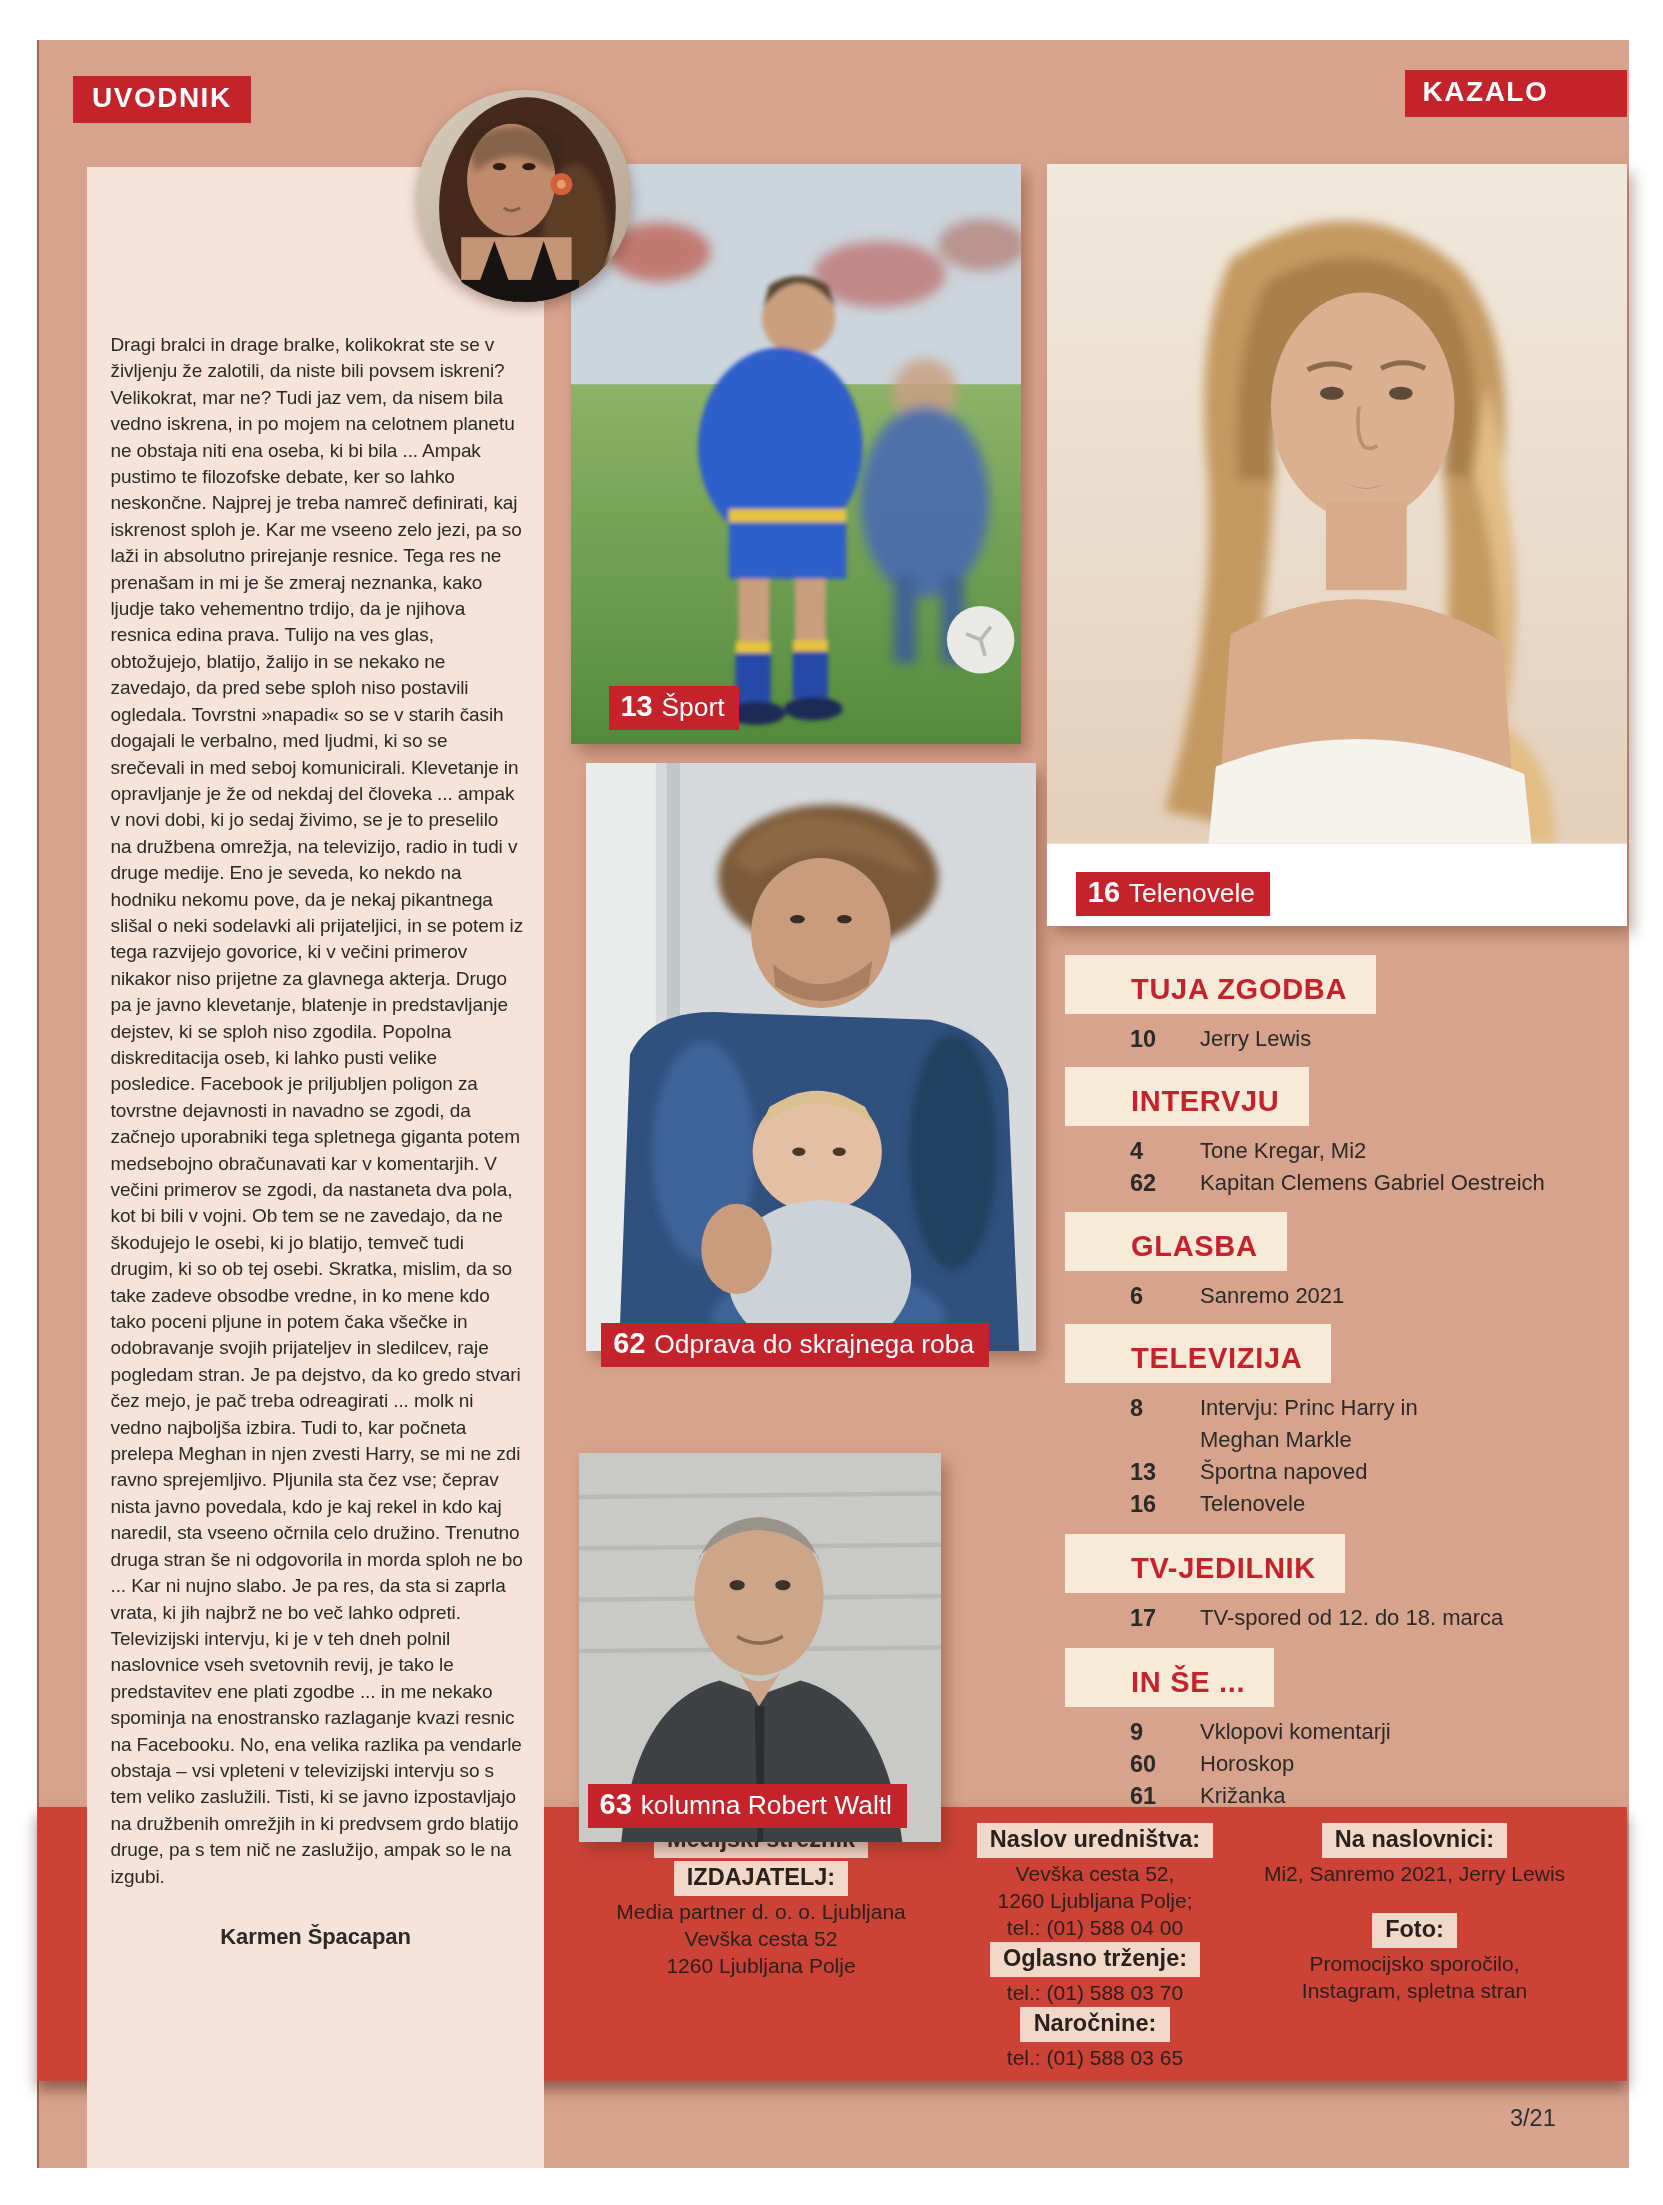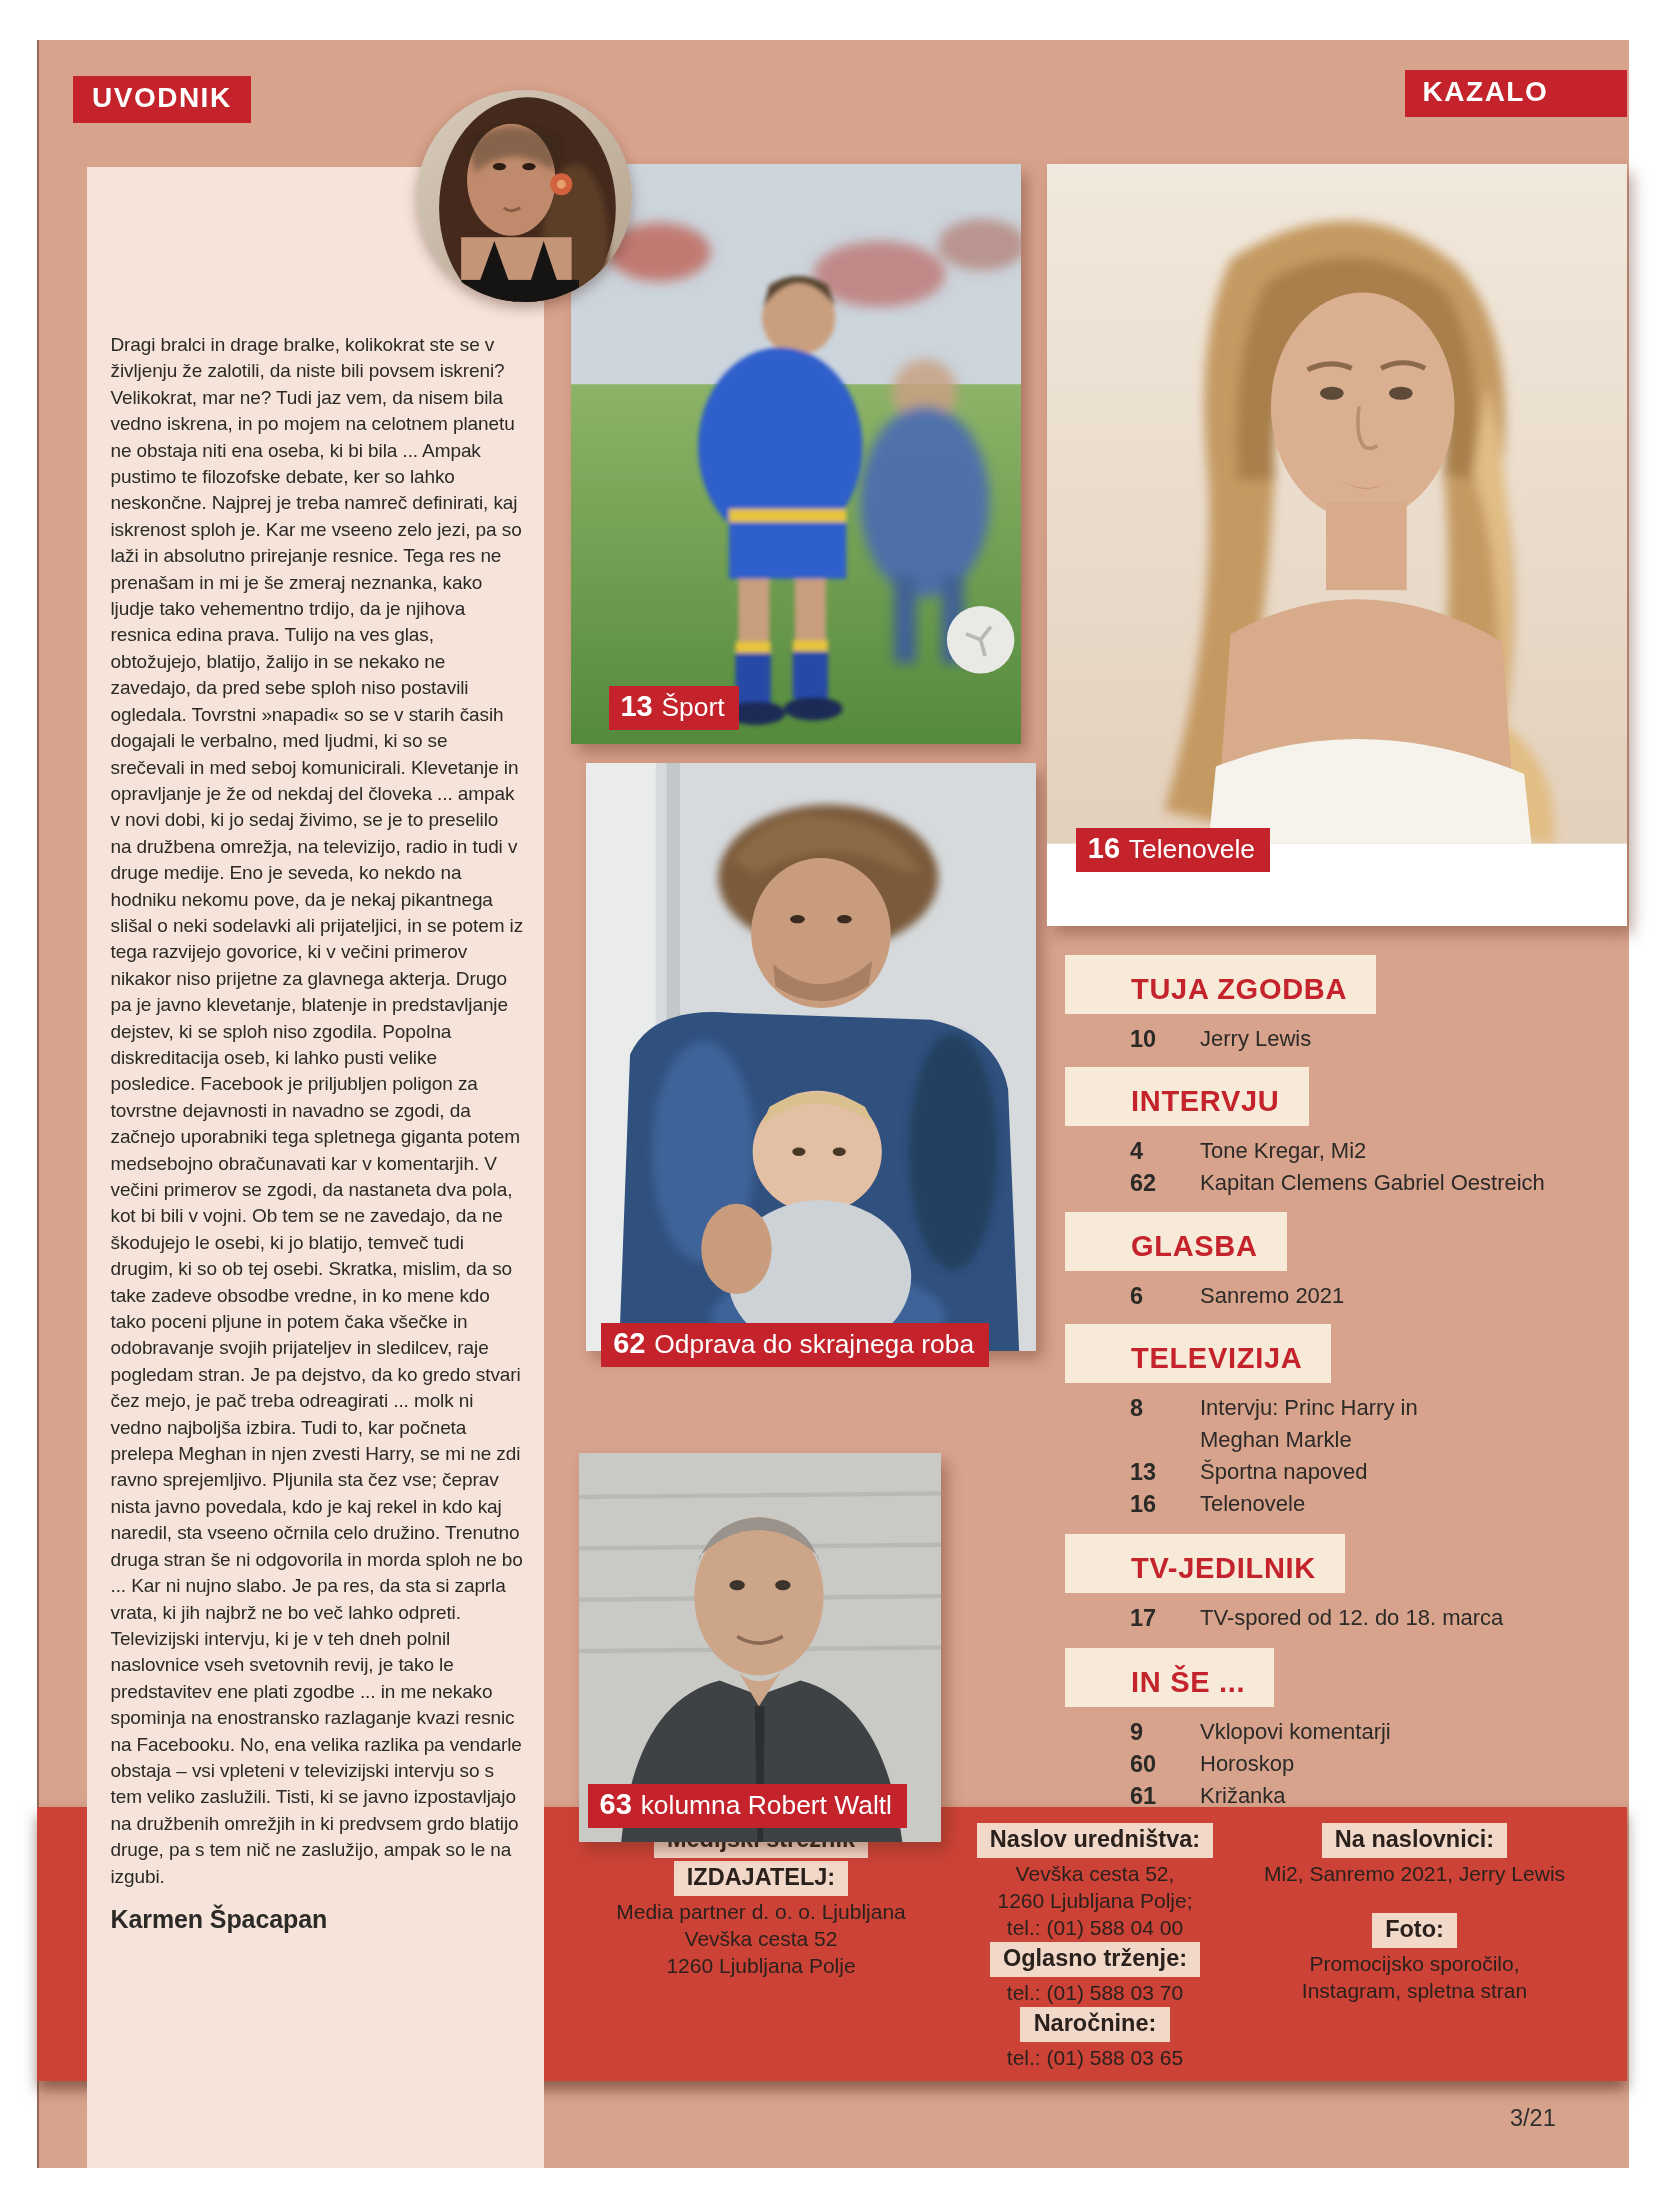--- a/index.html
+++ b/index.html
@@ -15,42 +15,42 @@
 
   
   .panel{position:absolute;left:87px;top:167px;width:457px;height:2001px;
          background:#f6e3d9;z-index:3;}
   .title{position:absolute;left:16px;top:20.6px;}
   .title-line{display:table;background:#c4232b;color:#fff;font-weight:bold;
               font-size:33px;line-height:1.08;padding:2.2px 11.8px 5.1px 8.8px;
               text-decoration:underline;text-decoration-thickness:2.9px;text-underline-offset:5.9px;}
   .ed-body{position:absolute;left:23.5px;top:165px;width:413px;font-size:19px;line-height:26.4px;
            color:#2b2a27;letter-spacing:-0.1px;}
-  .signature{margin-top:16px;text-align:left;font-weight:bold;font-size:25px;padding-right:2.9px;}
+  .signature{margin-top:34px;text-align:center;font-weight:bold;font-size:22px;padding-right:2.9px;}
 
   
   .avatar{position:absolute;left:417px;top:90px;width:215px;height:212px;border-radius:50%;
           overflow:hidden;z-index:5;box-shadow:0 5.9px 13.2px rgba(60,25,15,.35);}
   .avatar svg{display:block;width:100%;height:100%;}
 
   
   .photo{position:absolute;box-shadow:7.3px 8.8px 14.7px rgba(95,45,28,.4);z-index:2;}
   .photo svg{display:block;width:100%;height:100%;}
   .photo-sport{left:571px;top:164px;width:450px;height:580px;}
   .photo-odprava{left:586px;top:763px;width:450px;height:588px;}
   .photo-waltl{left:579px;top:1453px;width:362px;height:389px;}
   .photo-tele{left:1047px;top:164px;width:580px;height:762px;}
 
   .caption{position:absolute;background:#c4232b;color:#fff;white-space:nowrap;
            font-size:26.4px;padding:3.7px 14.7px 7.3px 11.8px;}
   .caption b{font-size:29px;margin-right:8.8px;}
   .cap-sport{left:17.6px;top:522px;margin-left:20px;}
   .cap-odprava{left:15.4px;top:560px;}
   .cap-waltl{left:8.8px;top:331px;}
-  .cap-tele{left:29px;top:664px;}
+  .cap-tele{left:29px;top:708px;}
 
   
   .toc-section{position:absolute;left:1065px;z-index:2;}
   .toc-band{display:inline-block;background:#f7ead9;color:#c4232b;font-weight:bold;
             font-size:29px;letter-spacing:0.7px;padding:18px 29px 8px 66px;}
   .toc-entries{margin-top:8.8px;}
   .toc-row{display:flex;align-items:flex-start;}
   .toc-num{margin-left:65px;min-width:70px;font-weight:bold;font-size:23.5px;
            line-height:32px;color:#2b2a27;}
   .toc-label{font-size:22px;line-height:32px;color:#2b2a27;}

